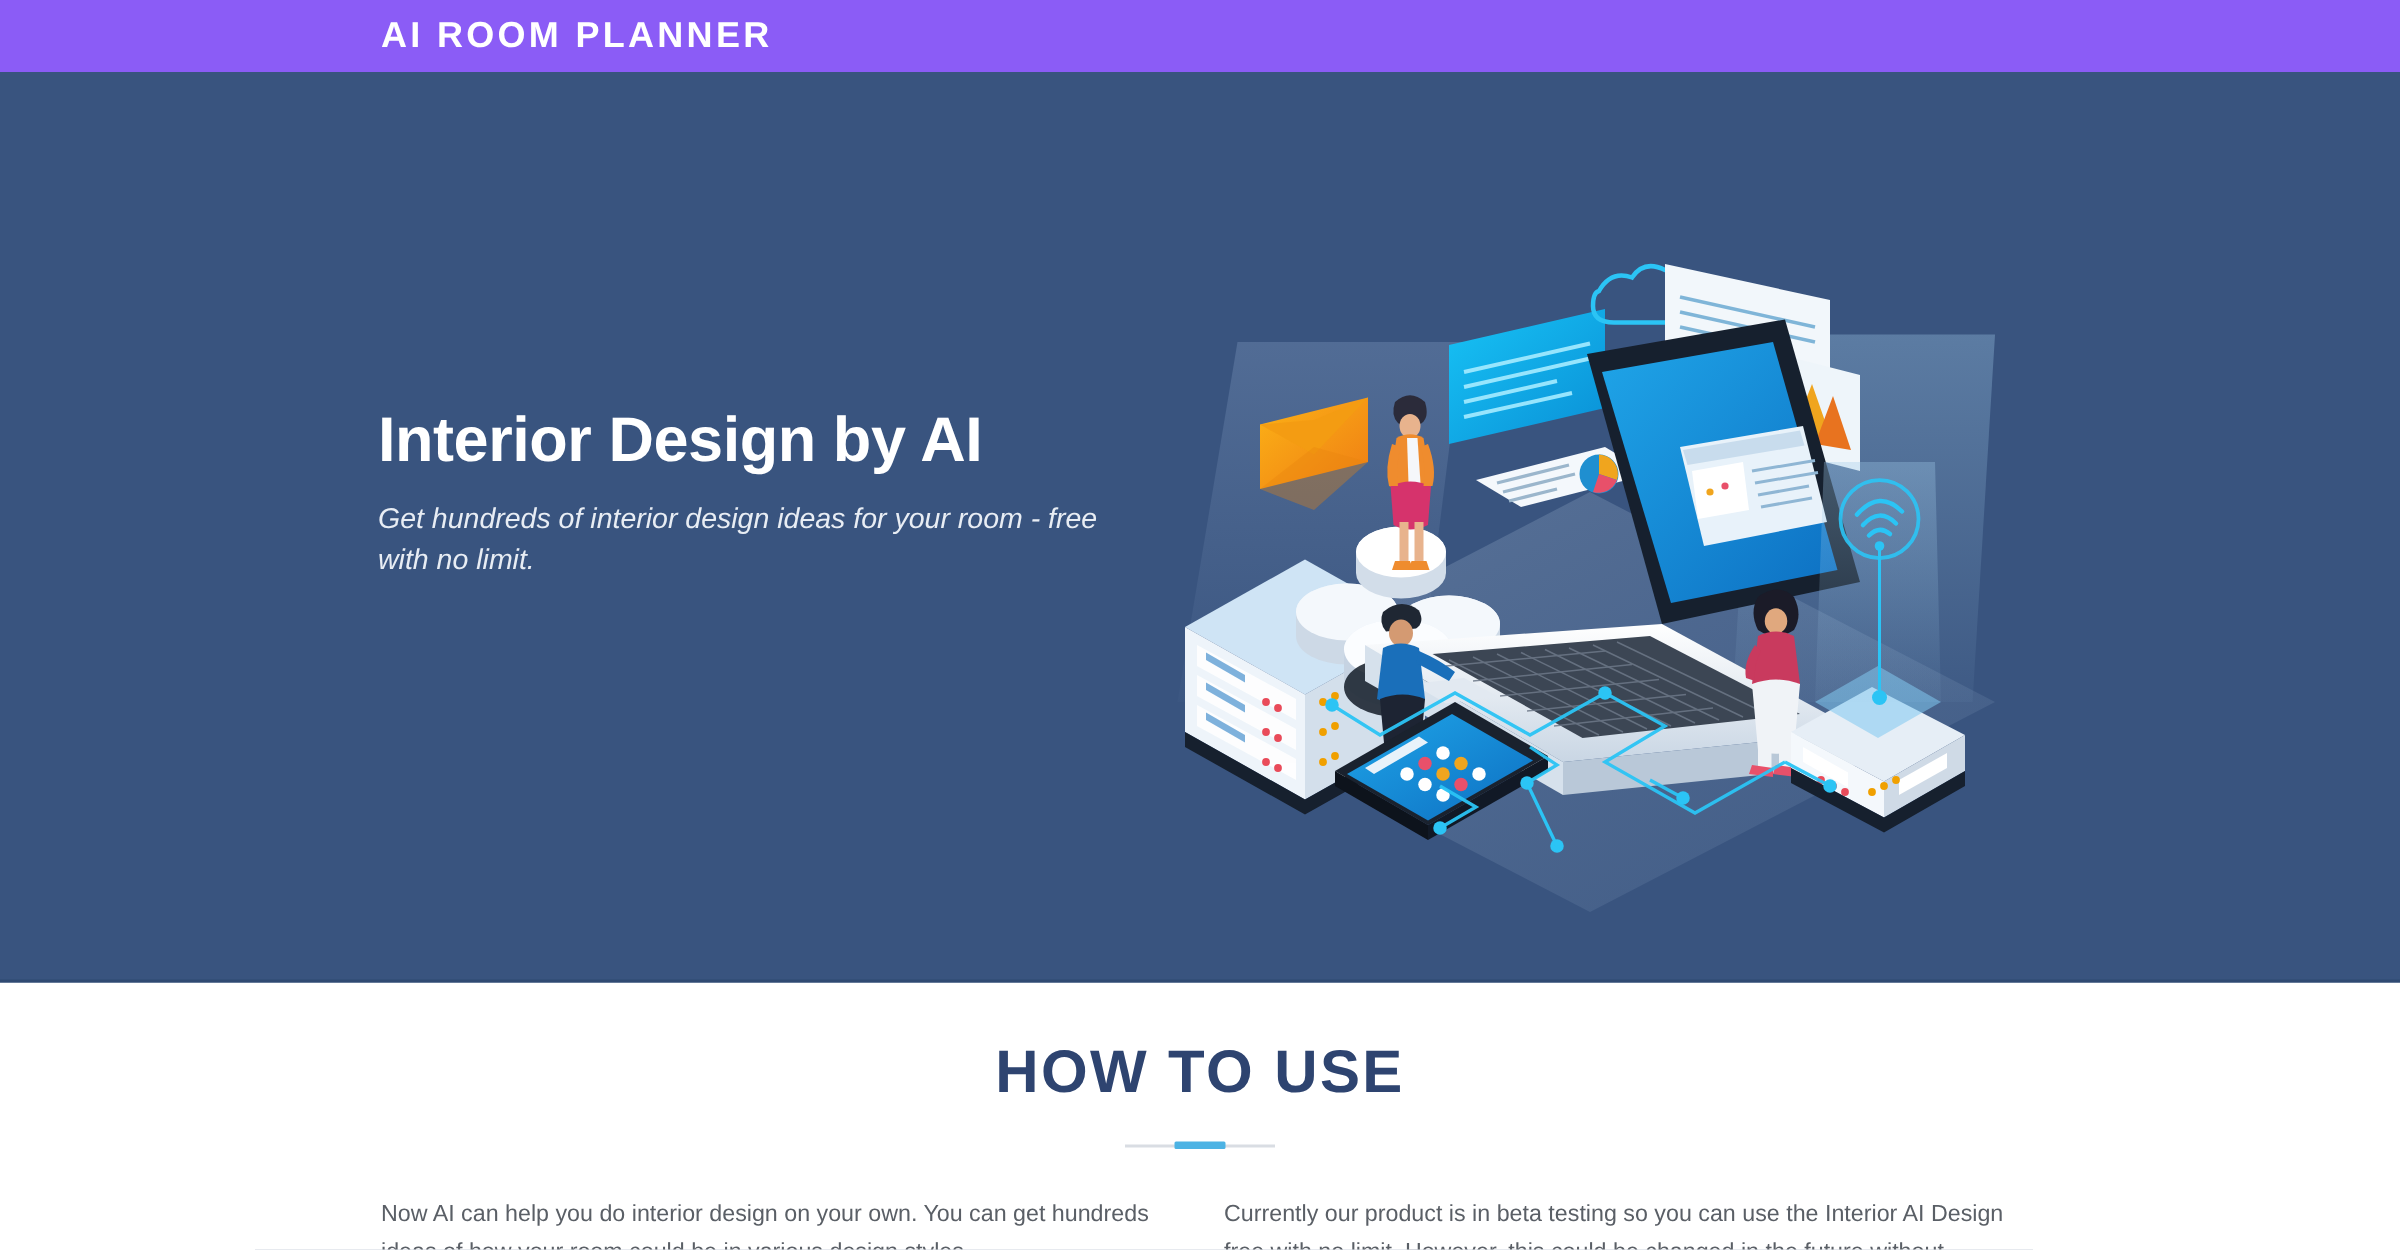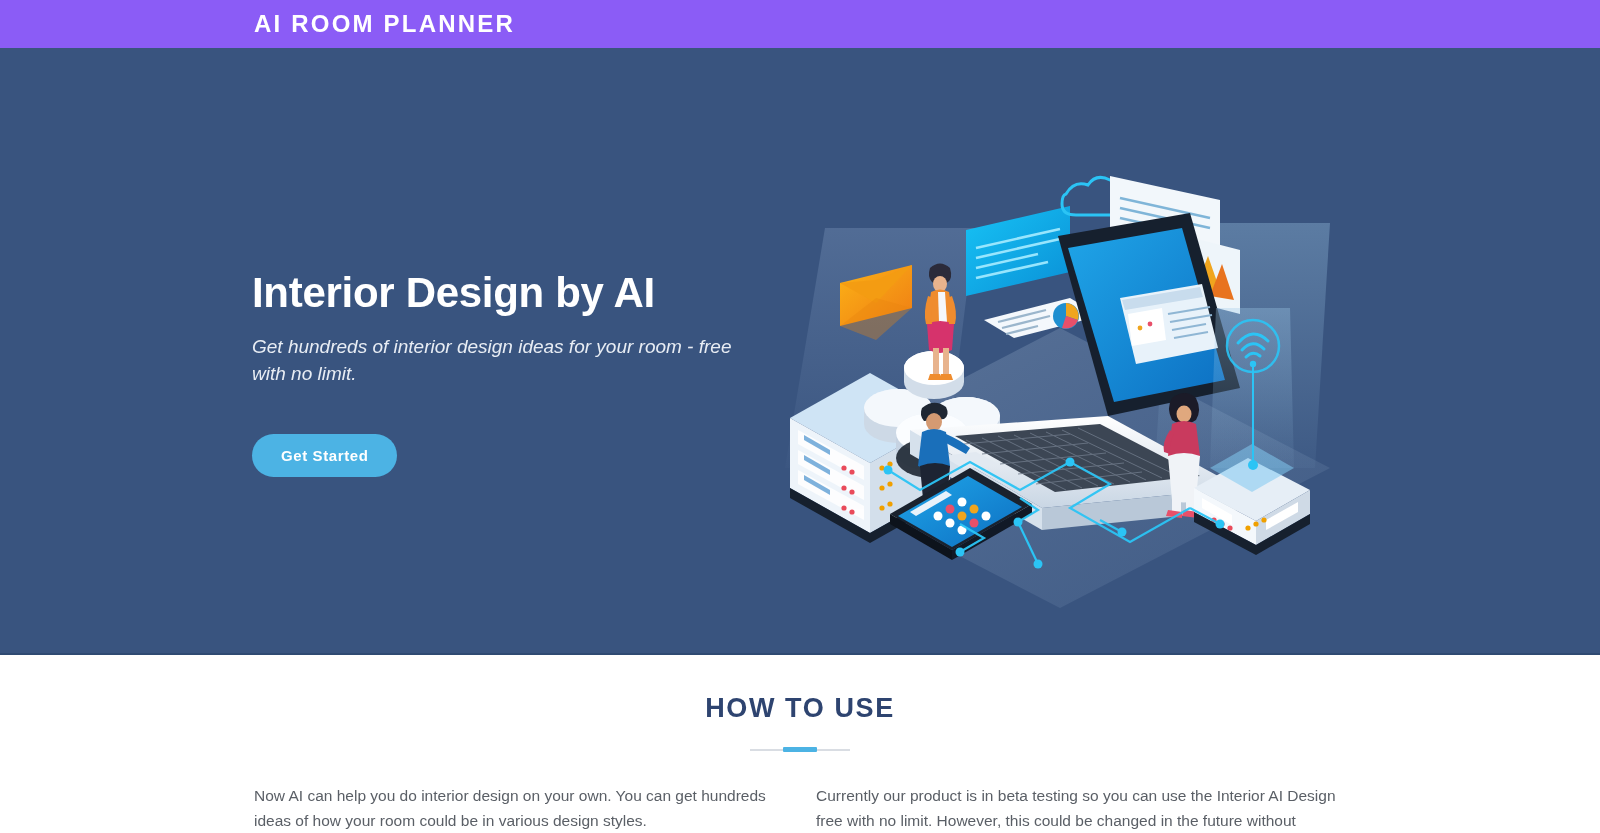--- a/index.html
+++ b/index.html
@@ -88,21 +88,21 @@
   .hero-art svg{ width:100%; height:100%; display:block; }
 
   
   .howto{
     background:#ffffff;
     padding-top:38px;
   }
   .howto-title{
     text-align:center;
     color:#2e4470;
-    font-size:27px;
+    font-size:40px;
     font-weight:bold;
     letter-spacing:1.6px;
   }
   .divider{
     position:relative;
     width:100px;
     height:6px;
     margin:23px auto 0;
   }
   .divider .line{
@@ -136,21 +136,20 @@
 <header class="site-header">
   <div class="brand">AI ROOM PLANNER</div>
 </header>
 
 <section class="hero">
   <div class="hero-inner">
 
     <div class="hero-copy">
       <h1 class="hero-title">Interior Design by AI</h1>
       <p class="hero-sub">Get hundreds of interior design ideas for your room - free with no limit.</p>
-      <button class="cta">Get Started</button>
     </div>
 
     <div class="hero-art">
       <svg viewBox="0 0 580 470" xmlns="http://www.w3.org/2000/svg">
         <defs>
           <linearGradient id="beamA" x1="0" y1="0" x2="0" y2="1">
             <stop offset="0%" stop-color="#8aa4c9" stop-opacity="0.30"></stop>
             <stop offset="100%" stop-color="#8aa4c9" stop-opacity="0.03"></stop>
           </linearGradient>
           <linearGradient id="beamB" x1="0" y1="0" x2="0" y2="1">

